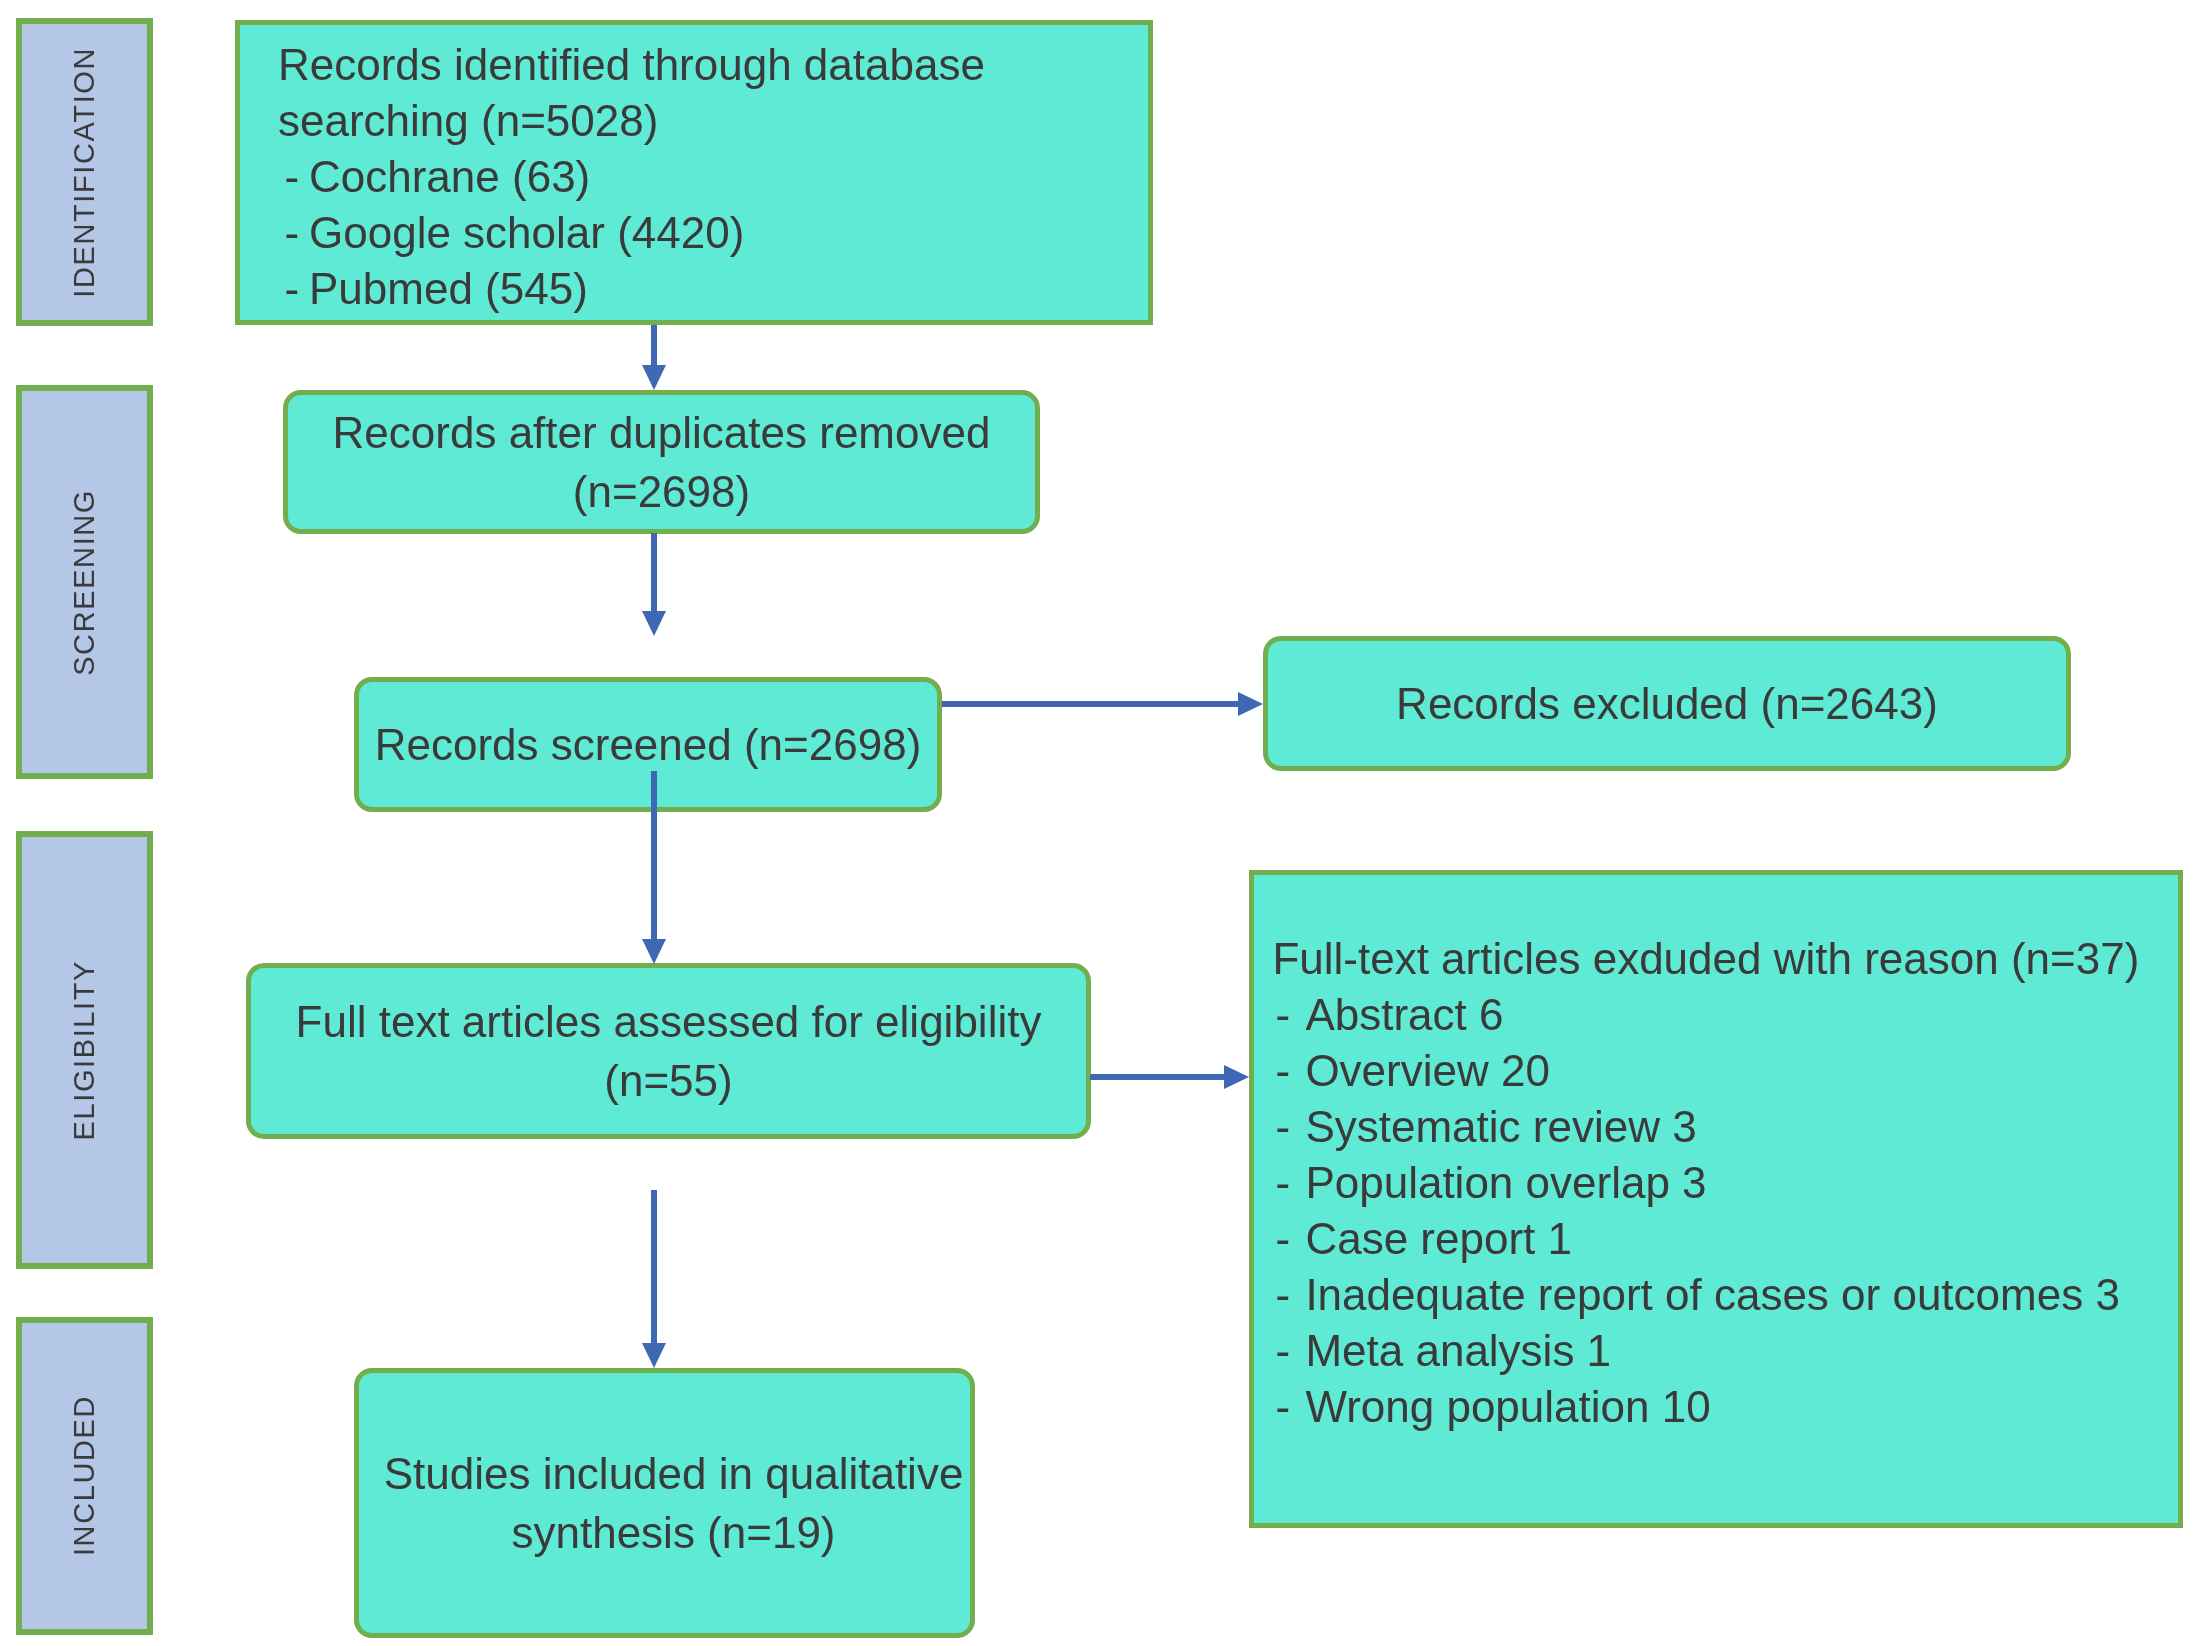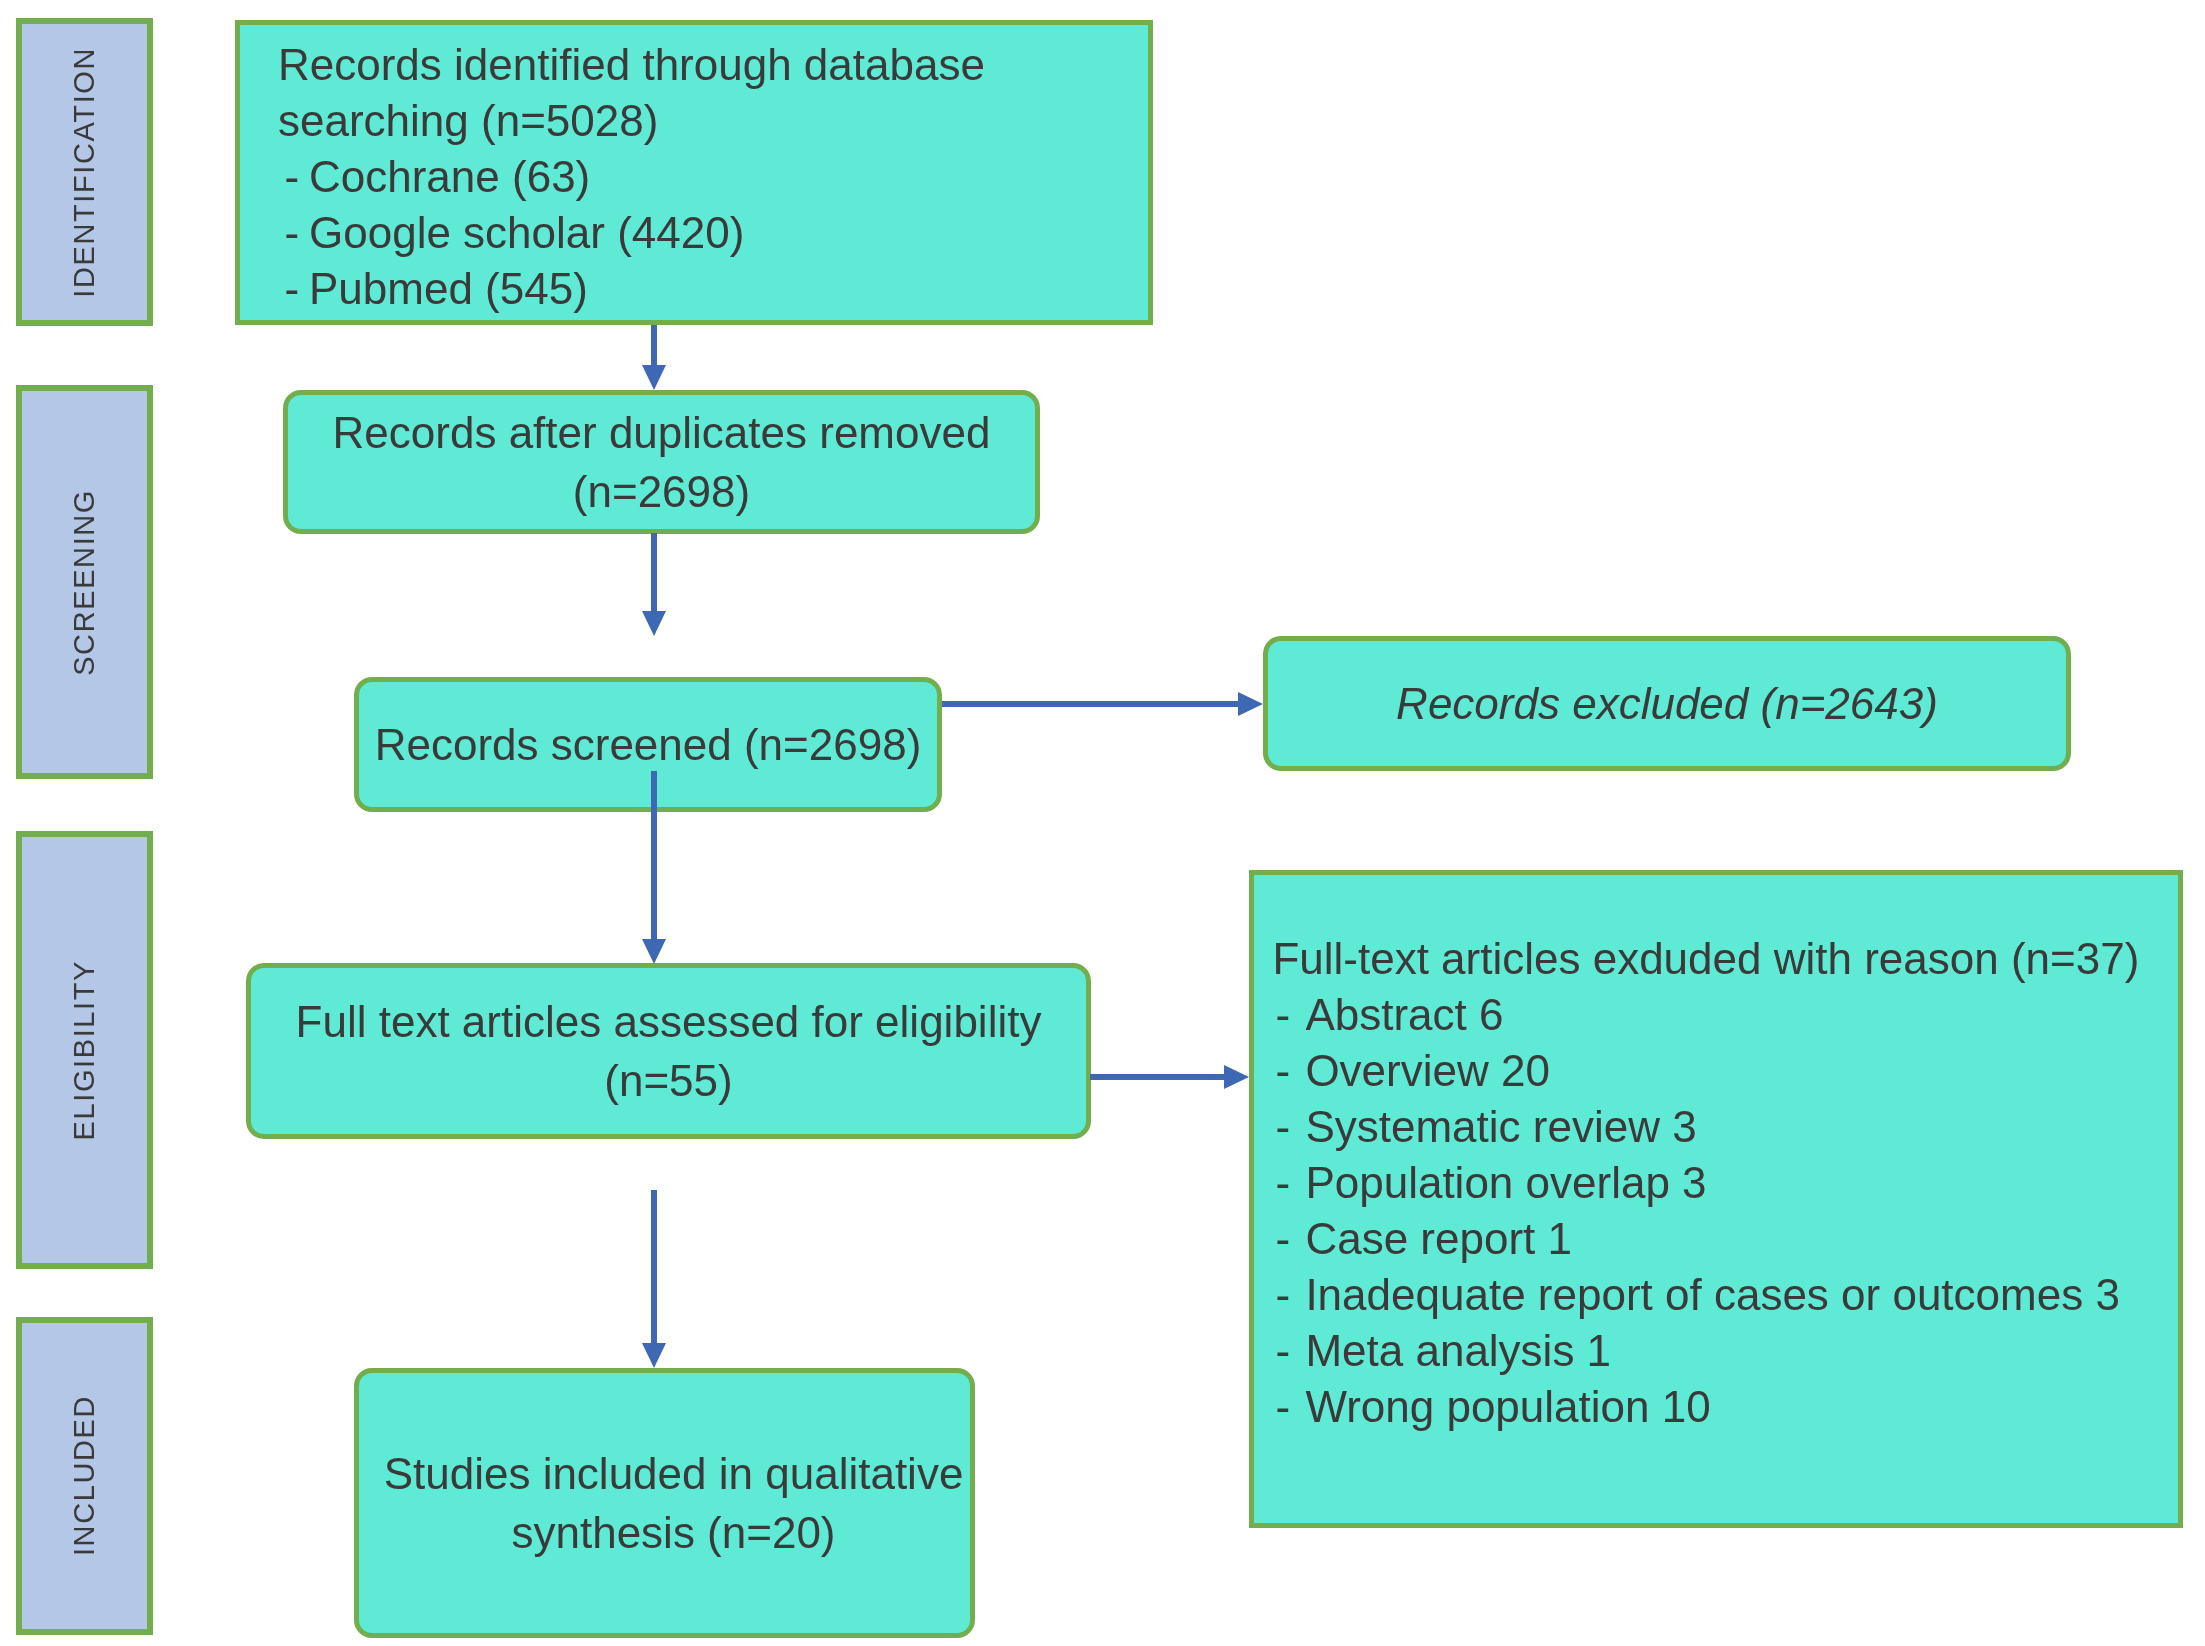--- a/index.html
+++ b/index.html
@@ -135,21 +135,21 @@
 
   <div class="fbox centered" id="box-duplicates" style="left:283px;top:390px;width:757px;height:144px;">
     <div>Records after duplicates removed</div>
     <div>(n=2698)</div>
   </div>
 
   <div class="fbox centered" id="box-screened" style="left:354px;top:636px;width:588px;height:135px;margin-top:41px;">
     <div>Records screened (n=2698)</div>
   </div>
 
-  <div class="fbox centered" id="box-excluded" style="left:1263px;top:636px;width:808px;height:135px;font-style:italic;">
+  <div class="fbox centered" id="box-excluded" style="left:1263px;top:636px;width:808px;height:135px;">
     <div>Records excluded (n=2643)</div>
   </div>
 
   <div class="fbox centered" id="box-eligibility" style="left:246px;top:963px;width:845px;height:176px;">
     <div>Full text articles assessed for eligibility</div>
     <div>(n=55)</div>
   </div>
 
   <div class="fbox" id="box-fulltext-excluded" style="left:1249px;top:864px;width:934px;height:658px;margin-top:6px;">
     <div>Full-text articles exduded with reason (n=37)</div>
@@ -182,21 +182,21 @@
       <span>Meta analysis 1</span>
     </div>
     <div class="li">
       <span class="dash">-</span>
       <span>Wrong population 10</span>
     </div>
   </div>
 
   <div class="fbox centered" id="box-included" style="left:354px;top:1368px;width:621px;height:270px;padding-left:18px;">
     <div>Studies included in qualitative</div>
-    <div>synthesis (n=20)</div>
+    <div>synthesis (n=19)</div>
   </div>
 
   <div class="arrow v" style="left:642px;top:325px;height:65px;">
     <div class="shaft" style="height:41px;"></div>
     <div class="head"></div>
   </div>
 
   <div class="arrow v" style="left:642px;top:533px;height:103px;">
     <div class="shaft" style="height:79px;"></div>
     <div class="head"></div>

